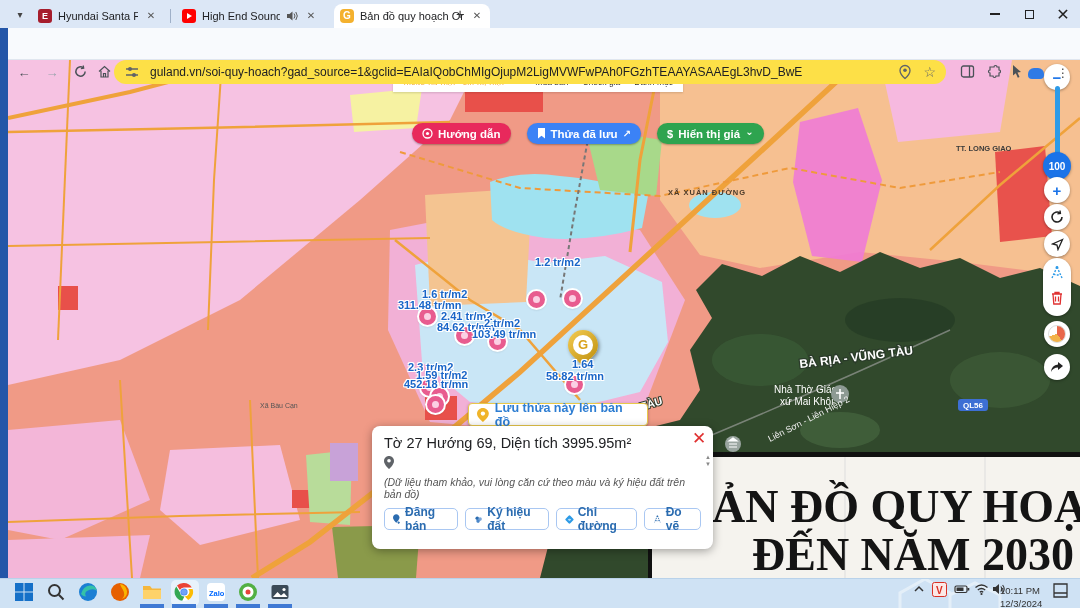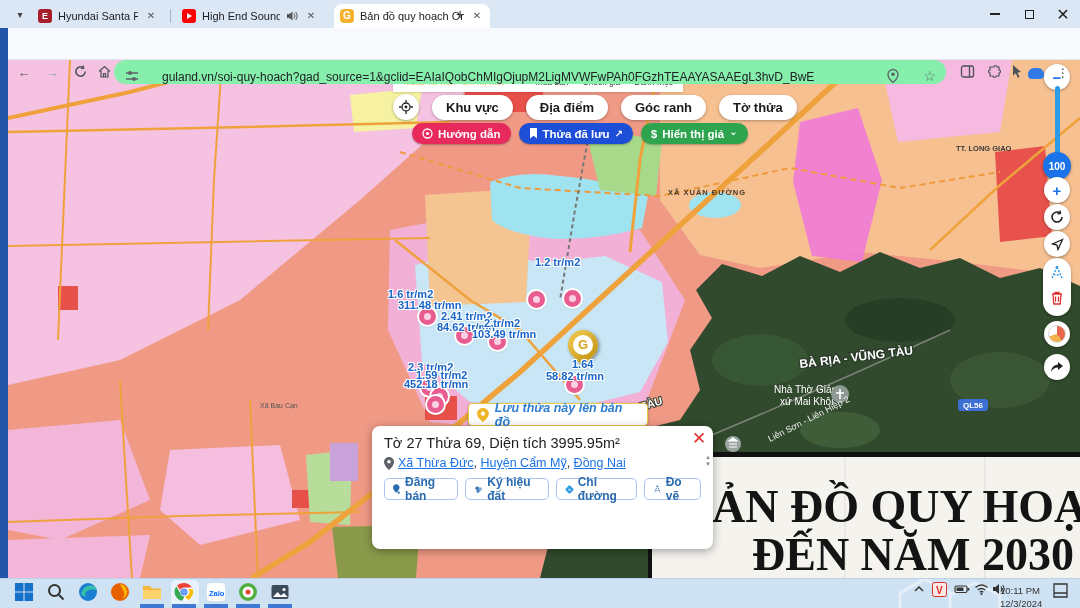--- a/index.html
+++ b/index.html
@@ -17,21 +17,21 @@
   .tab-sep { position:absolute; top:9px; width:1px; height:14px; background:#9fb0c8; }
   .fav { width:14px; height:14px; border-radius:3px; flex:none; position:relative; }
   .fav.red { background:#a61d2c; color:#fff; font-size:9px; font-weight:bold; text-align:center; line-height:14px; }
   .fav.yt { background:#f00; }
   .fav.yt:before { content:""; position:absolute; left:5px; top:4px; border-left:5px solid #fff; border-top:3px solid transparent; border-bottom:3px solid transparent; }
   .fav.gu { background:#f4b12e; border-radius:4px; color:#fff; font-size:10px; font-weight:bold; text-align:center; line-height:14px; }
   .newtab { position:absolute; left:452px; top:6px; width:16px; height:16px; font-size:14px; color:#333; text-align:center; line-height:16px; }
   .winctl { position:absolute; top:0; height:28px; width:34px; display:flex; align-items:center; justify-content:center; color:#222; }
   .toolbar { position:absolute; left:0; top:28px; width:1080px; height:32px; background:#f8fafd; border-bottom:1px solid #e0e6ef; }
   .navico { position:absolute; top:37px; width:16px; height:16px; color:#4b5258; font-size:13px; line-height:16px; text-align:center; }
-  .urlpill { position:absolute; left:114px; top:32px; width:832px; height:24px; background:#86efac; border-radius:12px; display:flex; align-items:flex-end; padding:0 10px; gap:22px; }
+  .urlpill { position:absolute; left:114px; top:32px; width:832px; height:24px; background:#fde047; border-radius:12px; display:flex; align-items:center; padding:0 10px; gap:10px; }
   .urlpill .u-text { flex:1; font-size:12px; color:#202124; white-space:nowrap; overflow:hidden; }
   .tbico { width:16px; height:16px; flex:none; }
   .after-pill { position:absolute; top:36px; width:18px; height:18px; text-align:center; line-height:18px; color:#444; font-size:12px; }
   .cloud { background:#2f7ae5; border-radius:6px 6px 4px 4px; width:16px; height:11px; margin-top:4px; }
 
   
   .deskstrip { position:absolute; left:0; top:28px; width:8px; height:550px; background:#2456a8; }
   .taskbar { position:absolute; left:0; top:578px; width:1080px; height:30px; background:#cfe2f4; border-top:1px solid #b9d2ea; }
   .tb-ic { position:absolute; top:582px; width:22px; height:22px; }
   .tb-hl { position:absolute; top:580px; width:28px; height:26px; background:#e8f2fb; border-radius:5px; }
@@ -42,33 +42,33 @@
 
   
   .site-header { position:absolute; left:393px; top:60px; width:290px; height:32px; background:#fff; display:flex; align-items:center; padding:0 10px; box-shadow:0 1px 2px rgba(0,0,0,.15); }
   .brand { color:#efa227; font-weight:bold; font-size:17px; letter-spacing:2px; line-height:14px; }
   .tagline { color:#f0b04a; font-size:5.5px; letter-spacing:.5px; font-weight:bold; }
   .hnav { margin-left:auto; display:flex; gap:14px; }
   .hnav-item { display:flex; flex-direction:column; align-items:center; font-size:8.5px; color:#333; gap:1px; }
   .pillrow { position:absolute; left:393px; top:94px; display:flex; gap:13px; align-items:center; }
   .locate-btn { width:26px; height:26px; border-radius:50%; background:#fff; box-shadow:0 1px 3px rgba(0,0,0,.3); display:flex; align-items:center; justify-content:center; font-size:13px; color:#222; }
   .spill { height:25px; background:#fff; border-radius:13px; box-shadow:0 1px 3px rgba(0,0,0,.3); display:flex; align-items:center; padding:0 14px; font-size:13px; font-weight:bold; color:#1a1a1a; }
-  .actrow { position:absolute; left:412px; top:123px; display:flex; gap:8px; }
+  .actrow { position:absolute; left:412px; top:123px; display:flex; gap:16px; }
   .apill { height:21px; border-radius:11px; display:flex; align-items:center; gap:5px; padding:0 10px; color:#fff; font-size:11.5px; font-weight:bold; box-shadow:0 1px 2px rgba(0,0,0,.3); }
   .apill.pink { background:#e8295c; }
-  .apill.blue { background:#1d4ed8; }
+  .apill.blue { background:#3b82f6; }
   .apill.green { background:#2ea44f; }
 
   
   .pmarker { position:absolute; width:17px; height:17px; border-radius:50%; background:#fbd0e3; border:5px solid #e85c8f; box-shadow:0 0 0 2px #fff,0 1px 3px rgba(0,0,0,.4); }
   .plabel { position:absolute; font-size:11px; font-weight:bold; color:#1865c8; white-space:nowrap;
             text-shadow:-1px -1px 0 #fff,1px -1px 0 #fff,-1px 1px 0 #fff,1px 1px 0 #fff,0 1px 0 #fff,0 -1px 0 #fff; }
   .gmarker { position:absolute; left:568px; top:330px; width:30px; height:30px; background:linear-gradient(#ecc349,#c89a1a); border-radius:50% 50% 50% 0; transform:rotate(-45deg); box-shadow:0 2px 4px rgba(0,0,0,.4); }
   .gmarker .inner { position:absolute; left:5px; top:5px; width:20px; height:20px; background:#fff; border-radius:50%; transform:rotate(45deg); color:#d9a21b; font-weight:bold; font-size:13px; text-align:center; line-height:20px; }
-  .savebtn { position:absolute; left:468px; top:403px; width:180px; height:23px; background:#fff; border:1px solid #e8c84a; border-radius:4px; display:flex; align-items:center; gap:6px; padding:0 8px; font-size:12.5px; font-weight:bold; color:#2d7dd2; box-shadow:0 1px 3px rgba(0,0,0,.3);font-style:italic; }
+  .savebtn { position:absolute; left:468px; top:403px; width:180px; height:23px; background:#fff; border:1px solid #e8c84a; border-radius:4px; display:flex; align-items:center; gap:6px; padding:0 8px; font-size:12.5px; font-weight:bold; color:#2d7dd2; box-shadow:0 1px 3px rgba(0,0,0,.3); }
 
   
   .popup { position:absolute; left:372px; top:426px; width:341px; height:123px; background:#fff; border-radius:8px; box-shadow:0 2px 10px rgba(0,0,0,.35); padding:9px 12px 8px 12px; }
   .pp-title { font-size:14.5px; color:#202124; }
   .pp-title b { font-weight:normal; }
   .pp-loc { margin-top:5px; display:flex; align-items:center; gap:4px; font-size:12.5px; color:#333; }
   .pp-loc a { color:#1a73e8; text-decoration:underline; }
   .pp-tags { margin-top:7px; display:flex; align-items:center; gap:6px; font-size:12px; color:#222; }
   .ptag { background:#f9b8d8; border-radius:4px; padding:1px 7px; font-weight:bold; color:#333; font-size:12px; }
   .pp-note { margin-top:7px; font-size:10.5px; font-style:italic; color:#555; }
@@ -203,21 +203,21 @@
   <div class="pmarker" style="left:566px;top:376px"></div>
   <div class="pmarker" style="left:421px;top:379px"></div>
   <div class="pmarker" style="left:431px;top:388px"></div>
   <div class="pmarker" style="left:427px;top:396px"></div>
 
   <div class="gmarker">
       <div class="inner">G</div>
     </div>
 
   <div class="plabel" style="left:535px;top:256px">1.2 tr/m2</div>
-  <div class="plabel" style="left:388px;top:288px">1.6 tr/m2</div>
+  <div class="plabel" style="left:422px;top:288px">1.6 tr/m2</div>
   <div class="plabel" style="left:398px;top:299px">311.48 tr/mn</div>
   <div class="plabel" style="left:441px;top:310px">2.41 tr/m2</div>
   <div class="plabel" style="left:437px;top:321px">84.62 tr/mn</div>
   <div class="plabel" style="left:484px;top:317px">2 tr/m2</div>
   <div class="plabel" style="left:472px;top:328px">103.49 tr/mn</div>
   <div class="plabel" style="left:408px;top:361px">2.3 tr/m2</div>
   <div class="plabel" style="left:416px;top:369px">1.59 tr/m2</div>
   <div class="plabel" style="left:404px;top:378px">452.18 tr/mn</div>
   <div class="plabel" style="left:572px;top:358px">1.64</div>
   <div class="plabel" style="left:546px;top:370px">58.82 tr/mn</div>
@@ -248,41 +248,20 @@
       </div>
       <div class="hnav-item">
         <svg width="13" height="11" viewBox="0 0 13 11">
             <path d="M1,2 h11 M1,5.5 h11 M1,9 h11" stroke="#333" stroke-width="1.6"></path>
           </svg>
         <span>Danh mục</span>
       </div>
     </div>
   </div>
 
-  <div class="pillrow">
-    <div class="locate-btn">
-      <svg width="14" height="14" viewBox="0 0 14 14">
-          <circle cx="7" cy="7" r="4" stroke="#222" fill="none" stroke-width="1.3"></circle>
-          <circle cx="7" cy="7" r="1.4" fill="#222"></circle>
-          <path d="M7,0 v2.5 M7,11.5 V14 M0,7 h2.5 M11.5,7 H14" stroke="#222" stroke-width="1.3"></path>
-        </svg>
-    </div>
-    <div class="spill">
-        <span>Khu vực</span>
-      </div>
-    <div class="spill">
-        <span>Địa điểm</span>
-      </div>
-    <div class="spill">
-        <span>Góc ranh</span>
-      </div>
-    <div class="spill">
-        <span>Tờ thửa</span>
-      </div>
-  </div>
 
   <div class="actrow">
     <div class="apill pink">
       <svg width="11" height="11" viewBox="0 0 11 11">
           <circle cx="5.5" cy="5.5" r="4.5" stroke="#fff" fill="none" stroke-width="1.3"></circle>
           <circle cx="5.5" cy="5.5" r="1.6" fill="#fff"></circle>
         </svg>
       <span>Hướng dẫn</span>
     </div>
     <div class="apill blue">
@@ -295,30 +274,30 @@
     <div class="apill green">
       <span style="font-size:11px">$</span>
       <span>Hiển thị giá</span>
       <span style="font-size:10px;margin-top:-4px">⌄</span>
     </div>
   </div>
 
   <div class="popup">
     <div class="pp-title">
       <span>Tờ</span> <b>27</b>
-      <span>Thửa</span> <b>69,</b>
+      <span>Hướng</span> <b>69,</b>
       <span>Diện tích</span> <b>3995.95m²</b>
     </div>
     <div class="pp-loc">
       <svg width="10" height="13" viewBox="0 0 10 13">
           <path d="M5,0 C2.2,0 0,2.2 0,4.9 C0,8.5 5,13 5,13 C5,13 10,8.5 10,4.9 C10,2.2 7.8,0 5,0 Z" fill="#5f6368"></path>
           <circle cx="5" cy="4.8" r="1.8" fill="#fff"></circle>
         </svg>
-      <span><a>Xã Thừa Đức</a><span>, </span><a>Huyện Cẩm Mỹ</a><span>, </span><a>Đồng Nai</a></span>
-    </div>
+    </div>
+    <div class="pp-note">(Dữ liệu tham khảo, vui lòng căn cứ theo màu và ký hiệu đất trên bản đồ)</div>
     <div class="pp-btns">
       <div class="pbtn">
         <svg width="10" height="12" viewBox="0 0 10 12">
             <path d="M4,0 C1.8,0 0,1.8 0,4 C0,7 4,10.5 4,10.5 C4,10.5 8,7 8,4 C8,1.8 6.2,0 4,0 Z" fill="#2b6cb0"></path>
             <path d="M7,9 v3 M5.5,10.5 h3" stroke="#2b6cb0" stroke-width="1.2"></path>
           </svg>
         <span>Đăng bán</span>
       </div>
       <div class="pbtn">
         <svg width="11" height="11" viewBox="0 0 11 11">

